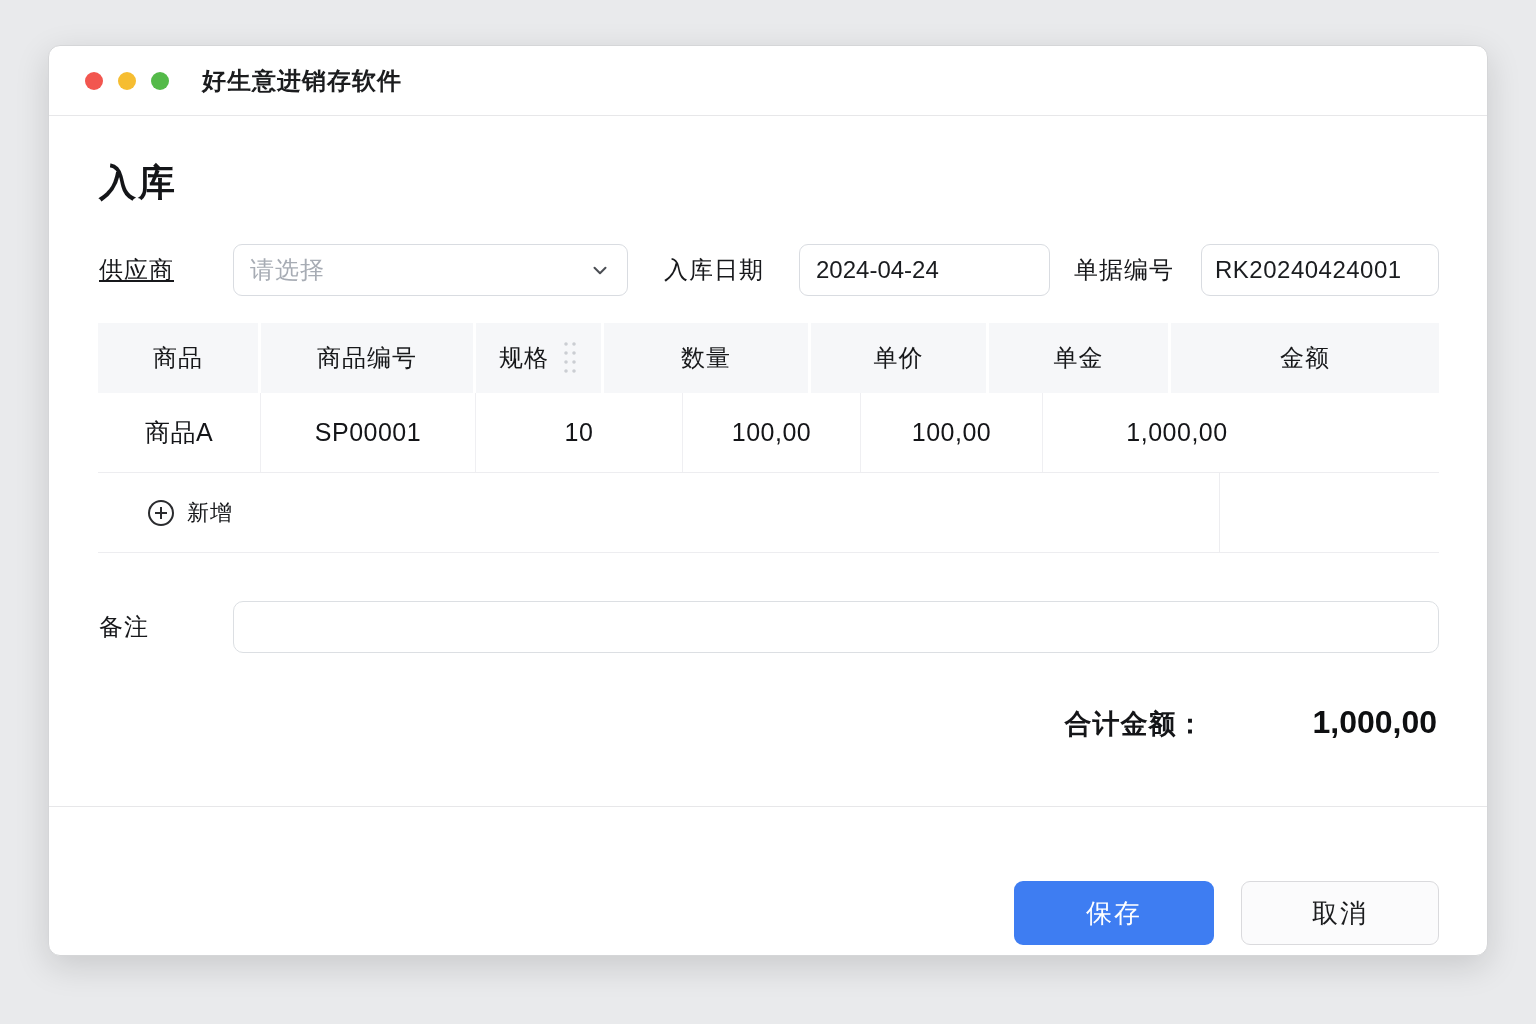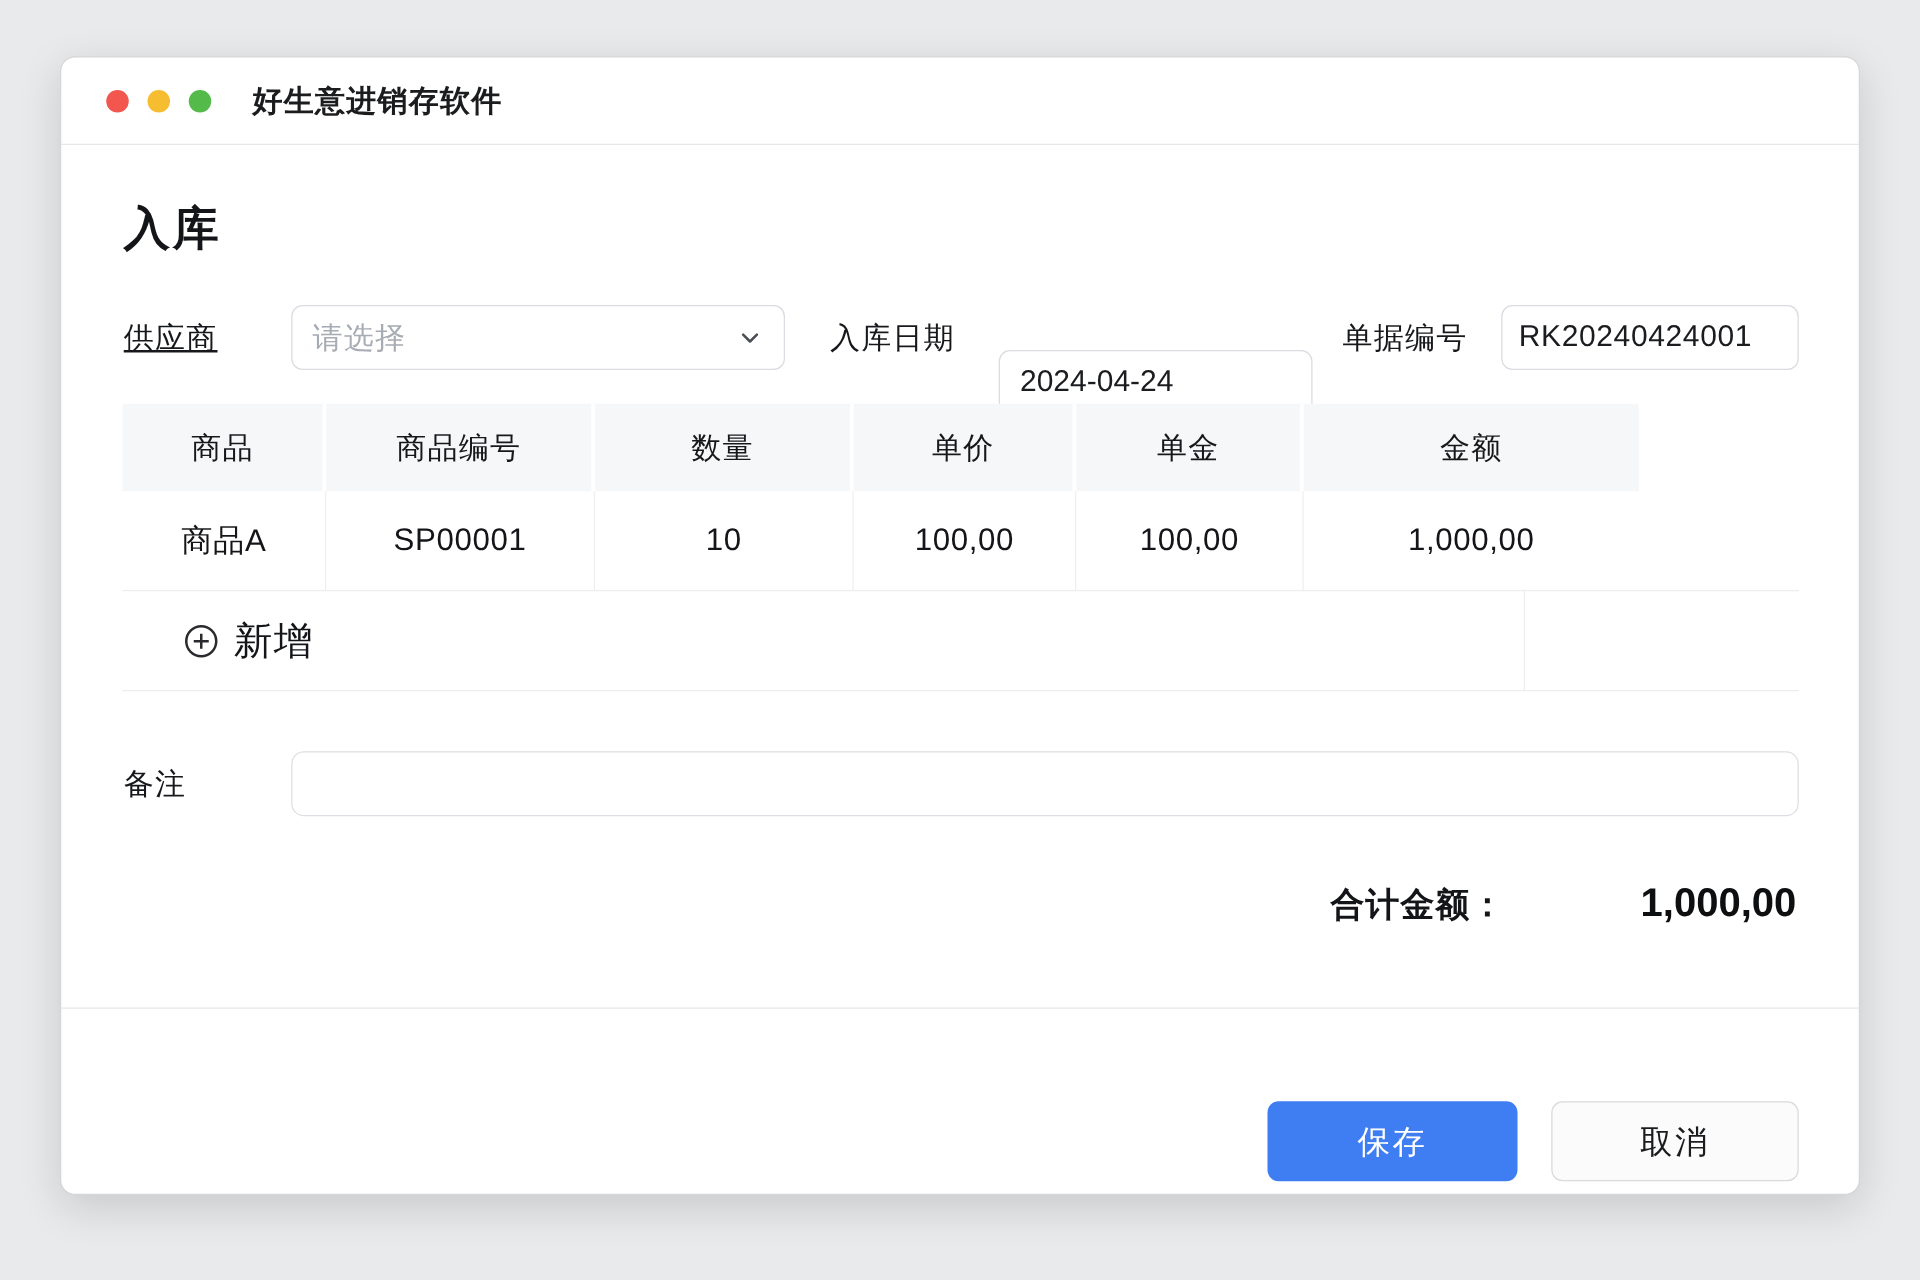--- a/index.html
+++ b/index.html
@@ -61,21 +61,21 @@
     border: 1.5px solid #d9dce1;
     border-radius: 9px;
     background: #fff;
     display: flex; align-items: center;
     font-size: 24px; color: #1a1c1f;
     padding: 0 16px;
   }
   .select-box { left: 184px; width: 395px; justify-content: space-between; cursor: pointer; }
   .placeholder { color: #a7acb4; letter-spacing: 1px; }
   .chevron { width: 22px; height: 22px; flex: 0 0 auto; }
-  .date-box  { left: 750px;  width: 251px; margin-top: 36px; }
+  .date-box  { left: 750px;  width: 251px; }
   .docno-box { left: 1152px; width: 238px; padding: 0 13px; letter-spacing: 0.5px; }
   
   .grid { position: absolute; left: 49px; top: 277px; width: 1341px; }
   .g-header { display: flex; height: 70px; }
   .g-header .hcell {
     background: #f6f7f9;
     display: flex; align-items: center; justify-content: center;
     font-size: 24px; color: #17181a; letter-spacing: 1px;
     border-right: 3px solid #ffffff;
   }
@@ -105,21 +105,21 @@
   }
   .circle-plus {
     width: 26px; height: 26px; border-radius: 50%;
     border: 2px solid #2a2b2e; position: relative; flex: 0 0 auto;
   }
   .circle-plus::before, .circle-plus::after {
     content: ""; position: absolute; background: #2a2b2e;
   }
   .circle-plus::before { left: 50%; top: 5px; bottom: 5px; width: 2px; transform: translateX(-50%); }
   .circle-plus::after  { top: 50%; left: 5px; right: 5px; height: 2px; transform: translateY(-50%); }
-  .add-label { margin-left: 13px; font-size: 31px; color: #141518; letter-spacing: 1px; }
+  .add-label { margin-left: 13px; font-size: 22px; color: #141518; letter-spacing: 1px; }
   
   .notes-row { position: absolute; left: 0; top: 555px; width: 100%; height: 52px; }
   .notes-label {
     position: absolute; left: 50px; top: 0; height: 52px;
     display: flex; align-items: center;
     font-size: 24px; color: #17181b; letter-spacing: 1px;
   }
   .notes-input {
     position: absolute; left: 184px; top: 0;
     width: 1206px; height: 52px;
@@ -189,20 +189,35 @@
     <div class="box date-box">2024-04-24</div>
 
     <div class="field-label lbl-docno">单据编号</div>
     <div class="box docno-box">RK20240424001</div>
   </div>
 
   <div class="grid">
     <div class="g-header">
       <div class="hcell c0">商品</div>
       <div class="hcell c1">商品编号</div>
+      <div class="hcell c2">
+        <span>规格</span>
+        <svg class="drag-dots" width="16" height="36" viewBox="0 0 16 36">
+          <g fill="#c7cacf">
+            <circle cx="4" cy="4" r="1.8"></circle>
+              <circle cx="12" cy="4" r="1.8"></circle>
+            <circle cx="4" cy="13" r="1.8"></circle>
+              <circle cx="12" cy="13" r="1.8"></circle>
+            <circle cx="4" cy="22" r="1.8"></circle>
+              <circle cx="12" cy="22" r="1.8"></circle>
+            <circle cx="4" cy="31" r="1.8"></circle>
+              <circle cx="12" cy="31" r="1.8"></circle>
+          </g>
+        </svg>
+      </div>
       <div class="hcell c3">数量</div>
       <div class="hcell c4">单价</div>
       <div class="hcell c5">单金</div>
       <div class="hcell c6">金额</div>
     </div>
 
     <div class="g-row">
       <div class="cell c0">商品A</div>
       <div class="cell c1">SP00001</div>
       <div class="cell c3">10</div>

